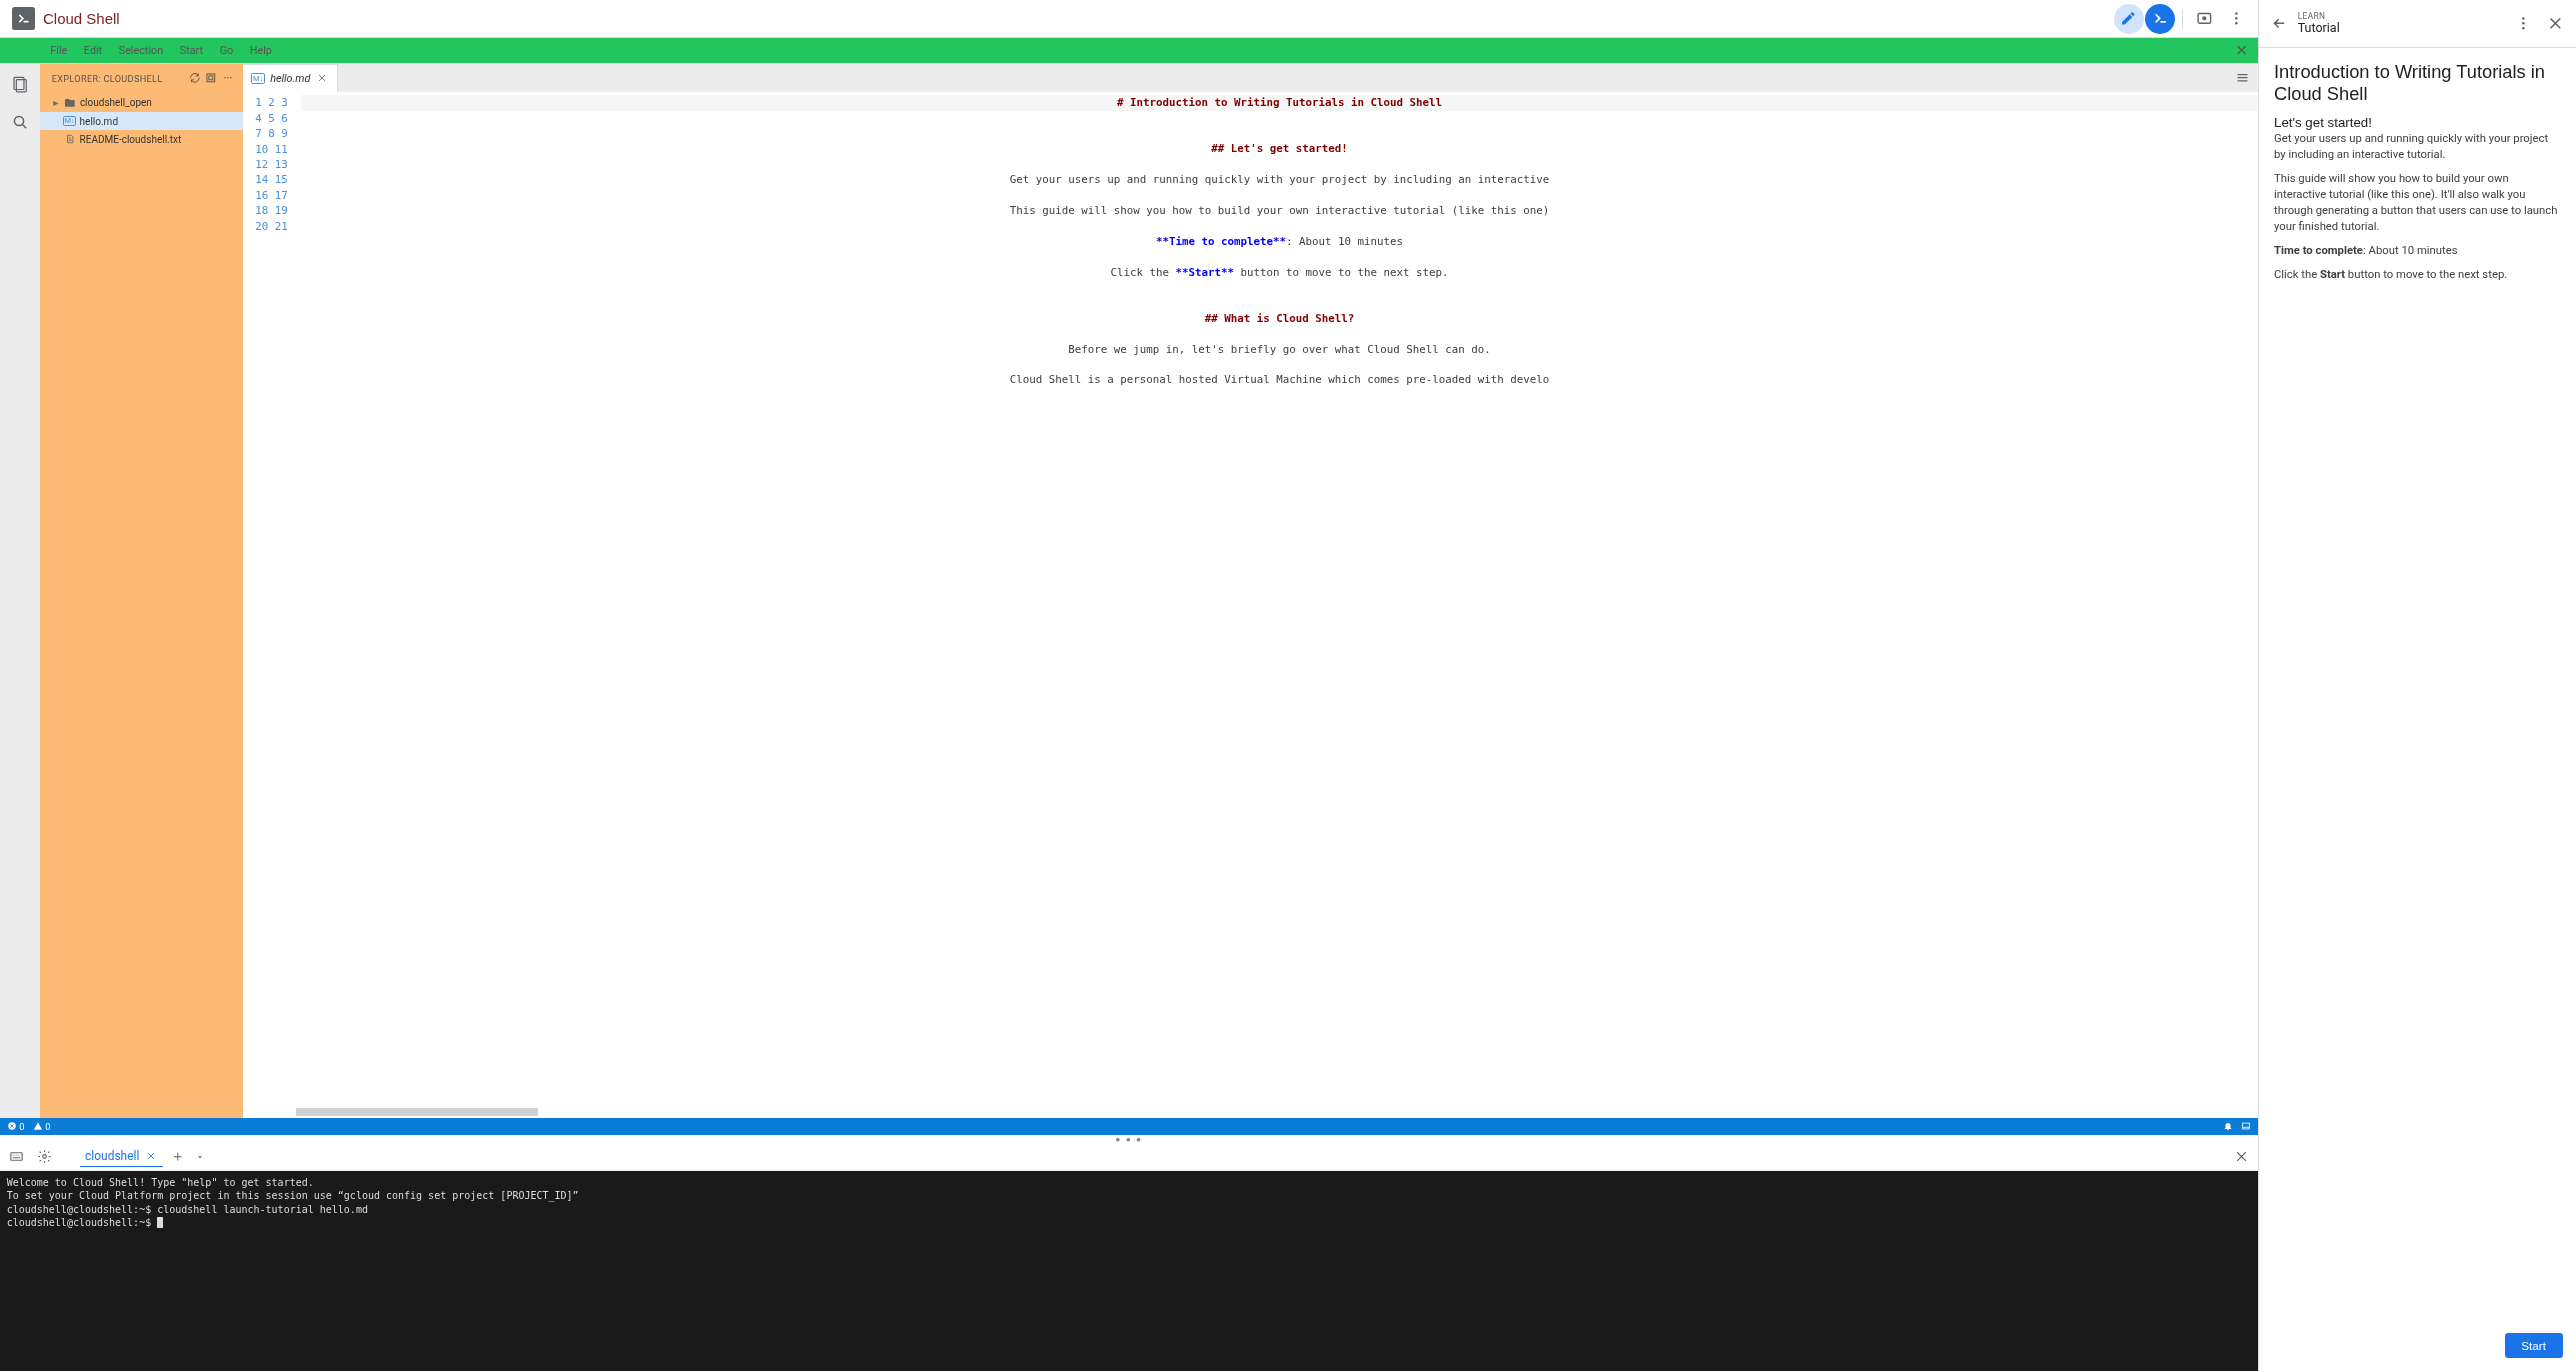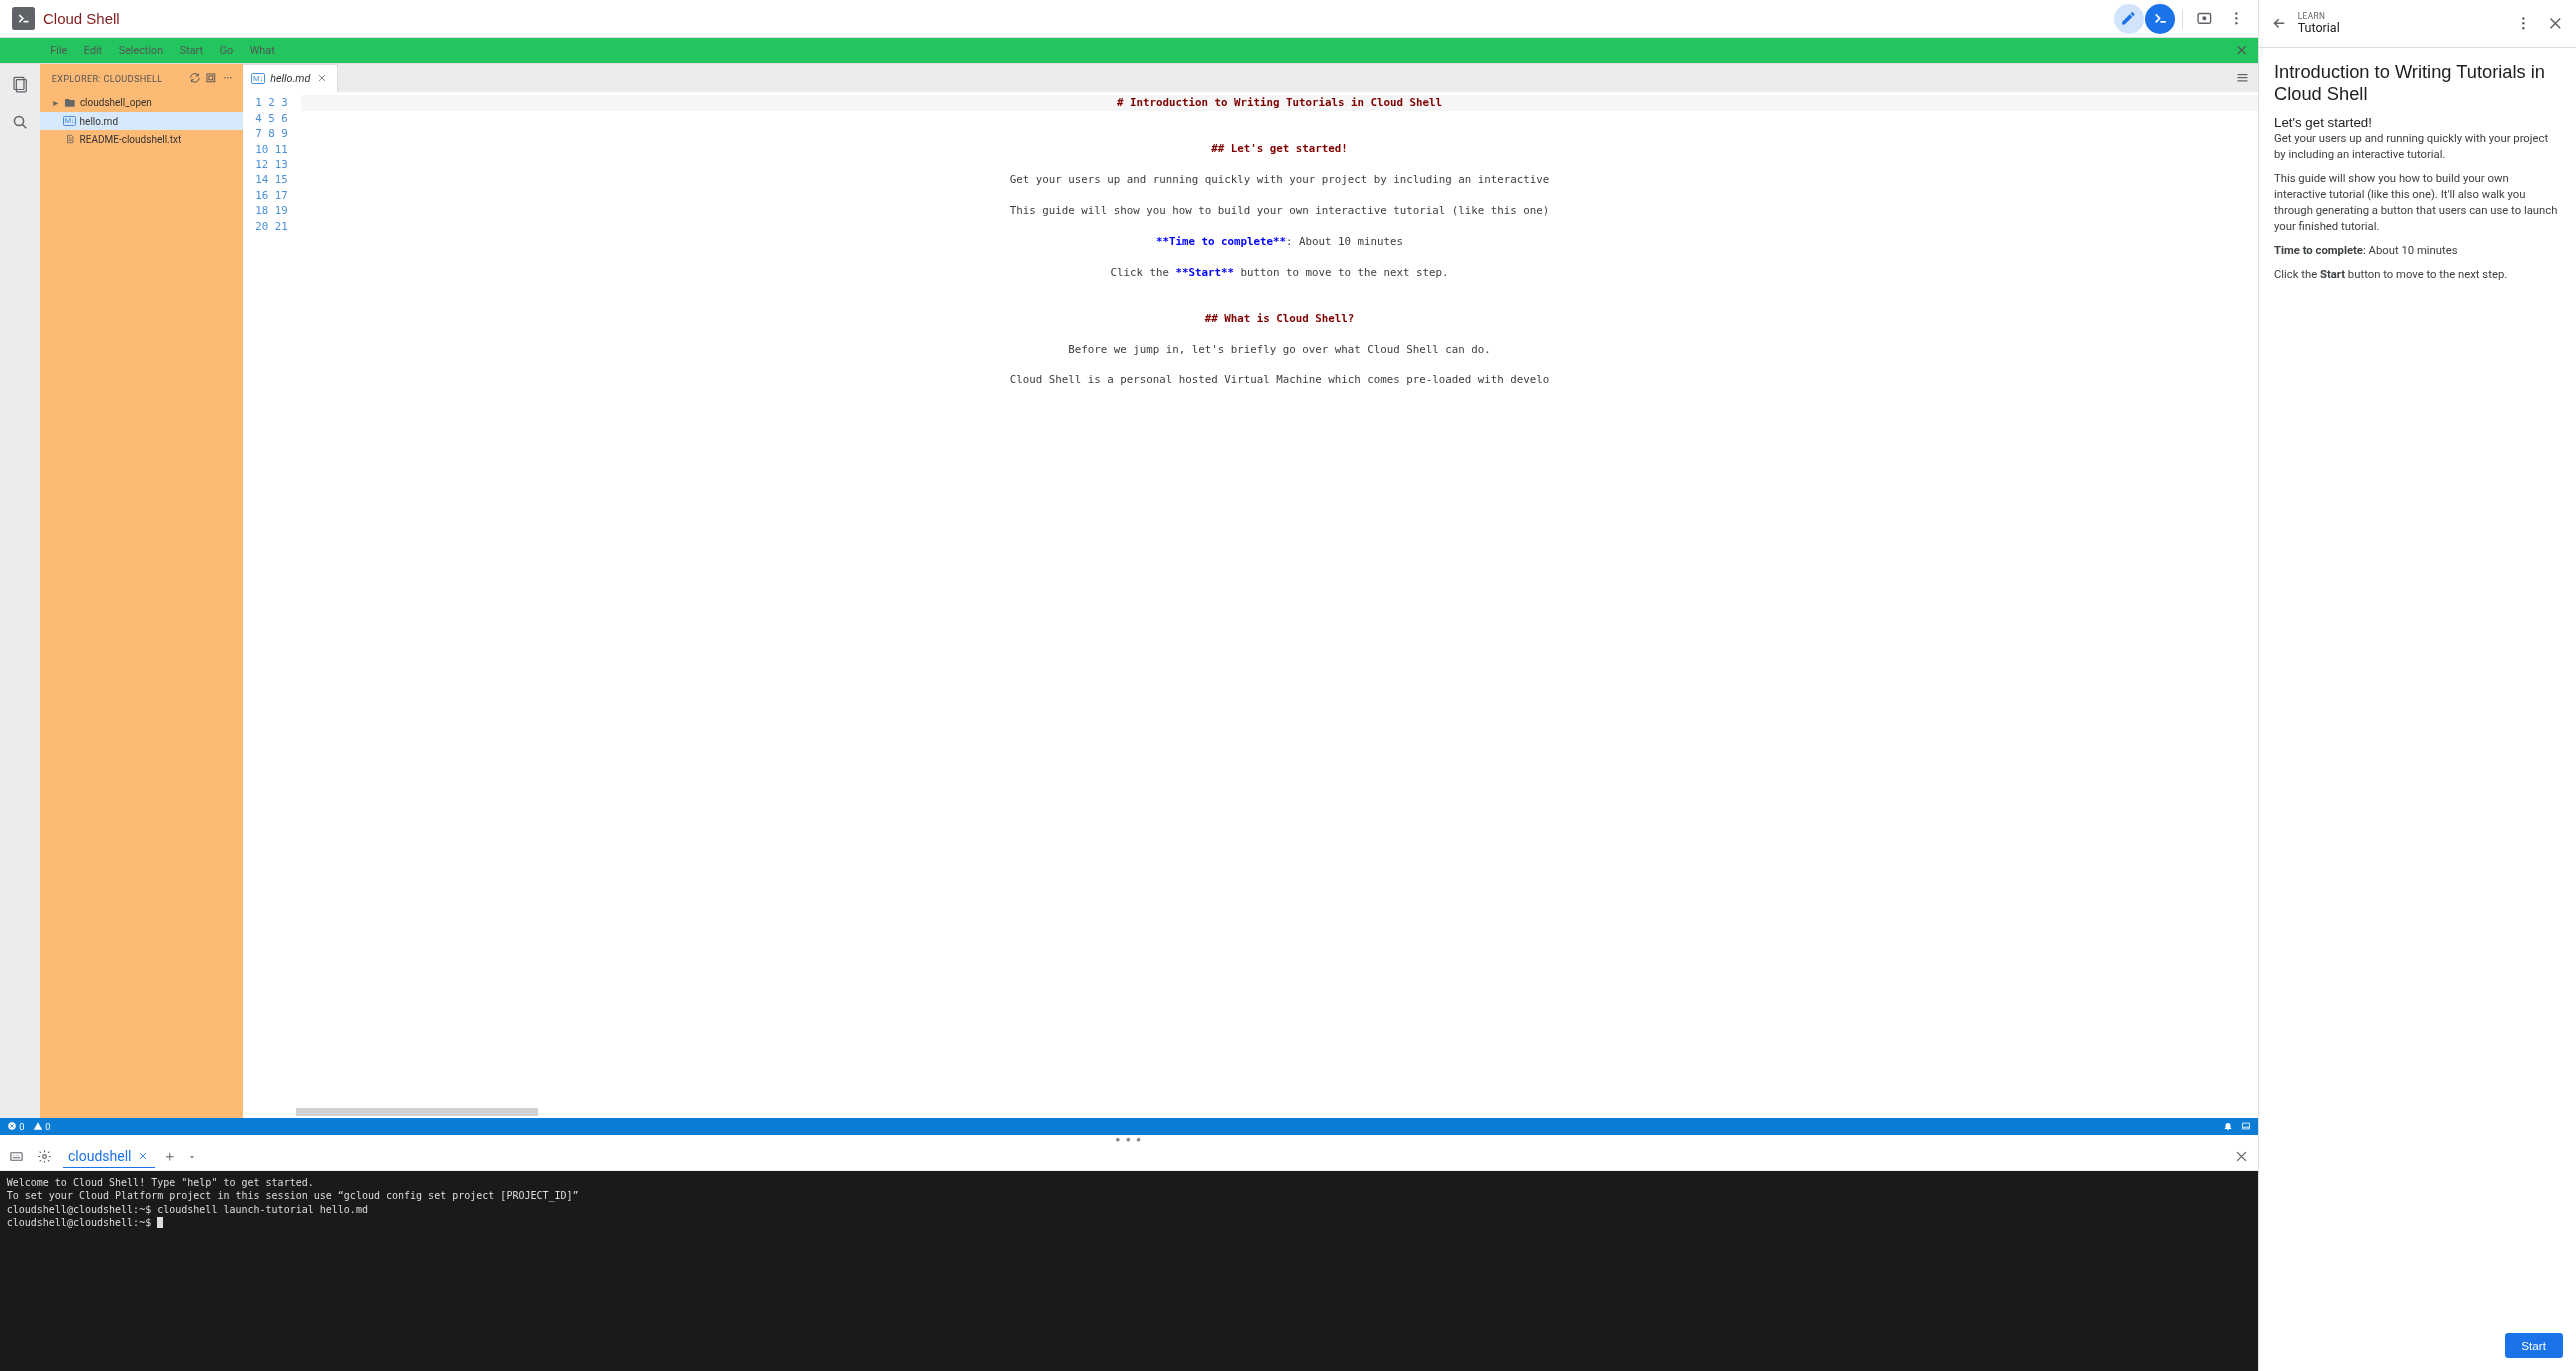--- a/index.html
+++ b/index.html
@@ -75,21 +75,21 @@
 .statusbar .sb-spacer { flex:1; }
 .statusbar svg { width: 10px; height: 10px; }
 
 
 .drag-handle { height: 8.3px; background: #fff; display: flex; align-items: center; justify-content: center; color: #888; font-size: 8.3px; letter-spacing: 1.7px; cursor: row-resize; }
 
 
 .term-tabs { height: 28px; display: flex; align-items: center; background: #fff; border-bottom: 0.8px solid #eee; padding: 0 5px; gap: 5px; }
 .term-tabs .ticon { width: 23px; height: 23px; display:flex; align-items:center; justify-content:center; color:#5f6368; cursor:pointer; }
 .term-tabs .ticon svg { width: 15px; height: 15px; }
-.term-tab { display: flex; align-items: center; gap: 5px; padding: 3.3px 5px; color: #1a73e8; border-bottom: 1.7px solid #1a73e8; font-size: 14px; cursor: pointer; margin-left: 2px; }
+.term-tab { display: flex; align-items: center; gap: 5px; padding: 3.3px 5px; color: #1a73e8; border-bottom: 1.7px solid #1a73e8; font-size: 12px; cursor: pointer; margin-left: 19px; }
 .term-tab .close { width: 13.3px; height:13.3px; display:flex; align-items:center; justify-content:center; color:#1a73e8; }
 .term-tab .close svg { width: 10px; height: 10px; }
 .plus-btn { width:20px; height:20px; display:flex; align-items:center; justify-content:center; color:#5f6368; cursor:pointer; font-size:15px; }
 .caret-btn { width:15px; height:20px; display:flex; align-items:center; justify-content:center; color:#5f6368; cursor:pointer; }
 .term-tabs .spacer { flex:1; }
 
 
 .terminal { flex: 0 0 200px; background: #1a1a1a; color: #ddd; font-family: "Menlo","Consolas",monospace; font-size: 10px; line-height: 13.3px; padding: 5px 6.7px; white-space: pre; overflow: hidden; }
 .term-cursor { display:inline-block; width: 5.8px; height: 10.8px; background: #ddd; vertical-align: text-bottom; }
 
@@ -150,21 +150,21 @@
         </div>
       </div>
     </div>
 
     <div class="menu-bar">
       <div class="menu-item">File</div>
       <div class="menu-item">Edit</div>
       <div class="menu-item">Selection</div>
       <div class="menu-item">Start</div>
       <div class="menu-item">Go</div>
-      <div class="menu-item">What</div>
+      <div class="menu-item">Help</div>
       <div class="menu-close">
         <svg viewBox="0 0 24 24" fill="none" stroke="currentColor" stroke-width="2.2">
             <path d="M5 5l14 14M19 5L5 19"></path>
           </svg>
       </div>
     </div>
 
     <div class="ide-area">
       <div class="activity-bar">
         <div class="act-icon">

